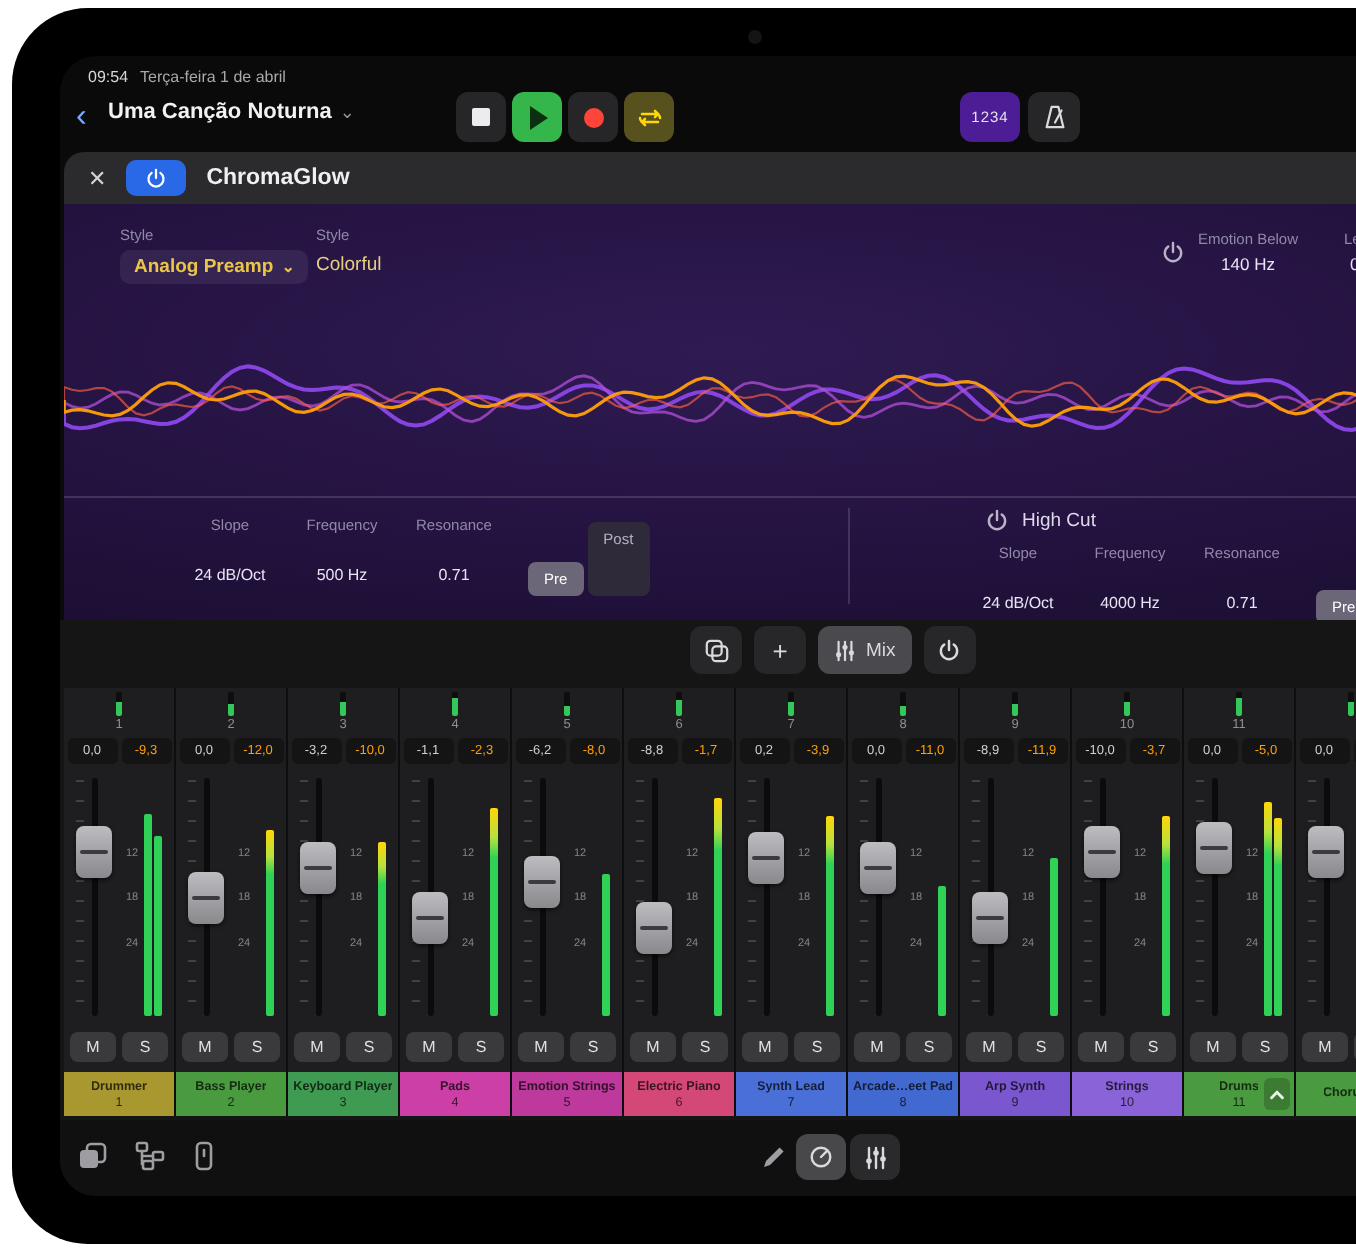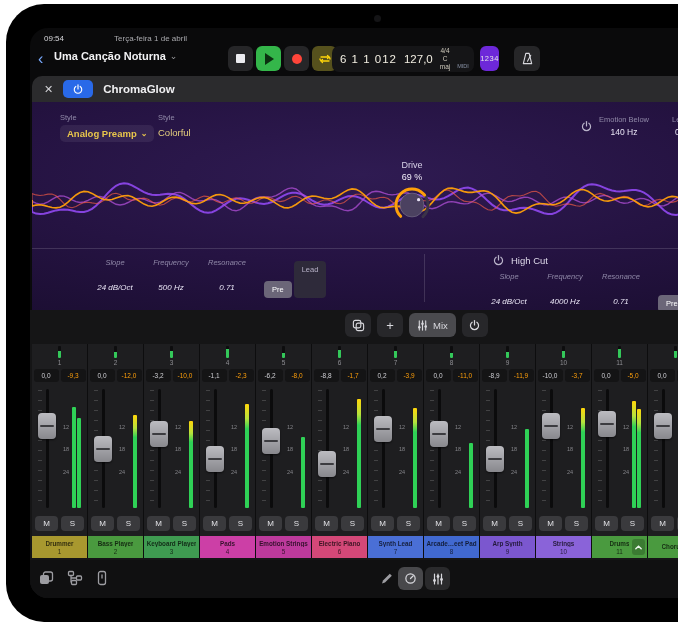--- a/index.html
+++ b/index.html
@@ -7,42 +7,42 @@
     font-family:"Liberation Sans", sans-serif; -webkit-font-smoothing:antialiased; }
   .device { position:absolute; left:6px; top:4px; width:690px; height:618px;
     background:#000; border-radius:38px 0 0 38px; }
   .camera { position:absolute; left:368px; top:11px; width:7px; height:7px;
     border-radius:50%; background:#141416; }
   .screen { position:absolute; left:24px; top:24px; width:662px; height:570px;
     background:#0a0a0b; border-radius:18px 0 0 18px; overflow:hidden; color:#e8e8ea; }
 
   
   .status { position:absolute; top:6px; left:14px; font-size:8px; color:#d6d6da; display:flex; gap:6px; }
-  .status .date { color:#a9a9ad;margin-left:44px; }
+  .status .date { color:#a9a9ad; }
   .transport { position:absolute; top:18px; left:0; right:0; height:28px; }
   .back { position:absolute; left:8px; top:1px; font-size:16px; color:#79aaff; line-height:24px; }
   .song { position:absolute; left:24px; top:4px; display:flex; align-items:center; gap:4px; }
   .song .t { font-size:11px; font-weight:bold; color:#f2f2f4; }
   .song .c { font-size:9px; color:#9a9a9e; }
   .tbtns { position:absolute; left:198px; top:0; display:flex; gap:3px; }
   .tbtn { width:25px; height:25px; border-radius:6px; background:#262628;
     display:flex; align-items:center; justify-content:center; }
   .tbtn.play { background:#34b64a; }
   .tbtn.cycle { background:#56511d; }
   .stop-sq { width:9px; height:9px; background:#ececf0; border-radius:1px; }
   .play-tri { width:0; height:0; border-left:9px solid #0b3010; border-top:6px solid transparent; border-bottom:6px solid transparent; margin-left:2px; }
   .rec-dot { width:10px; height:10px; border-radius:50%; background:#ff453a; }
   .lcd { position:absolute; left:302px; top:0; width:142px; height:26px; background:#151517;
     border-radius:7px; display:flex; align-items:center; padding:0 8px; gap:7px; }
   .lcd-pos { font-size:11.5px; color:#f2eee2; letter-spacing:1px; white-space:nowrap; }
   .lcd-tempo { font-size:11.5px; color:#f2eee2; }
   .lcd-col { display:flex; flex-direction:column; line-height:1.25; font-size:6.5px; color:#cfcabc; text-align:center; }
   .lcd-midi { font-size:5.5px; color:#8a93a8; align-self:flex-end; margin-bottom:3px; }
-  .count { position:absolute; left:450px; top:0; width:19px; height:25px; border-radius:6px;
-    background:#6d28d9; color:#e4e4e8; font-size:7.5px; letter-spacing:.5px;
+  .count { position:absolute; left:450px; top:0; width:30px; height:25px; border-radius:6px;
+    background:#4c1d95; color:#e4e4e8; font-size:7.5px; letter-spacing:.5px;
     display:flex; align-items:center; justify-content:center; }
   .metro { position:absolute; left:484px; top:0; width:26px; height:25px; border-radius:6px;
     background:#262628; display:flex; align-items:center; justify-content:center; color:#d9d9de; }
 
   
   .plugin { position:absolute; left:2px; top:48px; width:660px; height:234px;
     border-radius:10px 10px 0 0; overflow:hidden; }
   .p-header { height:26px; background:#2b2b2d; display:flex; align-items:center; gap:10px; padding:0 12px; }
   .p-close { font-size:11px; color:#d4d4d8; }
   .p-power { width:30px; height:18px; border-radius:5px; background:#2969e8;
@@ -66,21 +66,21 @@
   .drive { position:absolute; left:352px; top:58px; width:56px; text-align:center; }
   .drive .dl { font-size:9px; color:#d8d2e8; }
   .drive .dv { font-size:9px; color:#f2eef8; margin-top:2px; }
   .knob { margin-top:2px; }
   .pdiv { position:absolute; left:0; right:0; top:146px; height:1px; background:rgba(255,255,255,.14); }
   .vdiv { position:absolute; left:392px; top:152px; width:1px; height:48px; background:rgba(255,255,255,.14); }
   .cutsec { position:absolute; top:150px; height:56px; }
   .cut-head { display:flex; align-items:center; gap:6px; color:#b9b3c9; margin-top:2px; }
   .cut-head .ct { font-size:9.5px; color:#ded9ea; }
   .cut-row { display:flex; gap:6px; margin-top:6px; align-items:flex-start; }
-  .param { width:50px; text-align:center;font-style:italic; }
+  .param { width:50px; text-align:center; }
   .param .pv { font-size:8px; color:#e8e4f4; margin-top:16px; }
   .prepost { display:flex; gap:2px; margin-left:6px; margin-top:3px; }
   .seg { font-size:7.5px; padding:4px 8px; border-radius:4px; background:#2e2a3a; color:#b6b0c6; }
   .seg.on { background:#6b6678; color:#fff;margin-top:20px; }
   .lowcut { left:58px; width:320px; }
   .lowcut .cut-head { margin-left:30px; }
   .highcut { left:452px; width:240px; }
   .highcut .cut-head { margin-left:8px; }
 
   
@@ -174,29 +174,20 @@
           </div>
         <div class="tbtn cycle">
           <svg class="ic" width="14" height="12" viewBox="0 0 14 12" fill="none" stroke="#ffd60a" stroke-width="1.3" stroke-linecap="round">
             <path d="M3 4 H10 A2 2 0 0 1 12 6"></path>
               <path d="M11 8 H4 A2 2 0 0 1 2 6"></path>
             <path d="M9.5 2.5 L11 4 L9.5 5.5" fill="none"></path>
               <path d="M4.5 6.5 L3 8 L4.5 9.5" fill="none"></path>
           </svg>
         </div>
       </div>
-      <div class="lcd">
-        <span class="lcd-pos">6 1 1 012</span>
-        <span class="lcd-tempo">127,0</span>
-        <span class="lcd-col">
-          <span>4/4</span>
-          <span>C maj</span>
-        </span>
-        <span class="lcd-midi">MIDI</span>
-      </div>
       <div class="count">1234</div>
       <div class="metro">
         <svg class="ic" width="13" height="13" viewBox="0 0 14 14" fill="none" stroke="currentColor" stroke-width="1.2" stroke-linejoin="round">
           <path d="M5.2 1.5 H8.8 L11.5 12.5 H2.5 Z"></path>
             <path d="M7 10 L10.5 3.5" stroke-linecap="round"></path>
         </svg>
       </div>
     </div>
 
     <div class="plugin">
@@ -236,52 +227,41 @@
           <span class="minicol">
             <span class="p-label">Emotion Below</span>
             <span class="v">140 Hz</span>
           </span>
         </div>
         <div class="level minicol">
           <span class="p-label">Level</span>
           <span class="v">0.0</span>
         </div>
 
-        <div class="drive">
-          <div class="dl">Drive</div>
-          <div class="dv">69 %</div>
-          <svg class="knob" width="42" height="42" viewBox="0 0 42 42">
-            <circle cx="21" cy="21" r="16" fill="none" stroke="#3a3348" stroke-width="3" stroke-linecap="round" stroke-dasharray="75.4 100.5" transform="rotate(135 21 21)"></circle>
-            <circle cx="21" cy="21" r="16" fill="none" stroke="#ff9f0a" stroke-width="3" stroke-linecap="round" transform="rotate(135 21 21)" stroke-dasharray="52.0 100.5"></circle>
-            <circle cx="21" cy="21" r="12" fill="#4b4160"></circle>
-            <circle cx="21" cy="21" r="12" fill="none" stroke="rgba(255,255,255,.18)" stroke-width="1"></circle>
-            <circle cx="27.6" cy="15.7" r="1.6" fill="#e9e3f6"></circle>
-          </svg>
-        </div>
 
         <div class="pdiv"></div>
         <div class="vdiv"></div>
 
         <div class="cutsec lowcut">
           <div class="cut-row">
             <div class="param">
               <div class="p-label">Slope</div>
               <div class="pv">24 dB/Oct</div>
             </div>
             <div class="param">
               <div class="p-label">Frequency</div>
               <div class="pv">500 Hz</div>
             </div>
             <div class="param">
               <div class="p-label">Resonance</div>
               <div class="pv">0.71</div>
             </div>
             <div class="prepost">
               <span class="seg on">Pre</span>
-              <span class="seg">Lead</span>
+              <span class="seg">Post</span>
             </div>
           </div>
         </div>
 
         <div class="cutsec highcut">
           <div class="cut-head">
             <svg class="ic" width="13" height="12" viewBox="0 0 16 14">
                 <use href="#pwr"></use>
               </svg>
             <span class="ct">High Cut</span>

